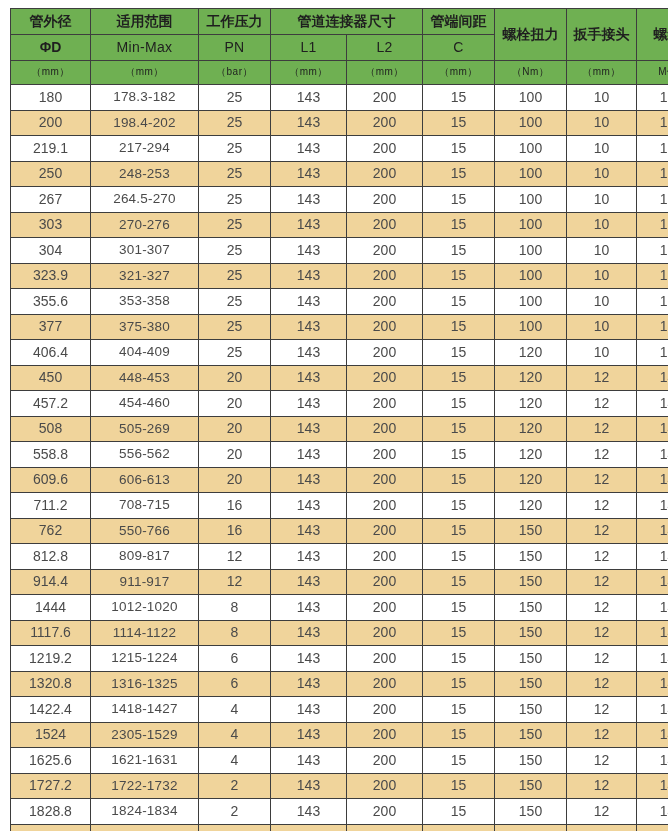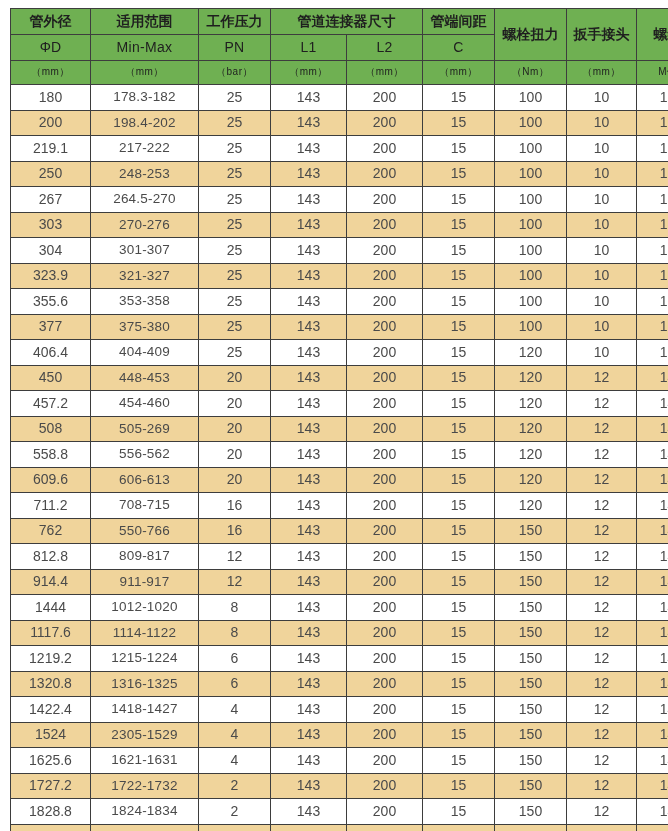--- a/index.html
+++ b/index.html
@@ -48,21 +48,21 @@
   thead th {
     background: #6fb052;
     color: #1f1f1f;
     font-weight: bold;
   }
   thead tr.hrow-title th { height: 25px; font-size: 14px; }
   thead tr.hrow-sym   th { height: 25px; font-size: 14px; }
   thead tr.hrow-unit  th { height: 23px; font-size: 10px; font-weight: normal; }
 
   th.sym-latin { font-weight: normal; font-size: 14.5px; letter-spacing: 0.3px; }
-  th.sym-cn    { font-weight: normal; font-size: 14px; }
+  th.sym-cn    { font-weight: bold; font-size: 14px; }
   th.unit      { font-weight: normal; font-size: 11px; letter-spacing: 0.5px; }
   th.unit-bold { font-weight: bold; font-size: 12.5px; letter-spacing: 0; }
   th.span-tall { font-size: 14px; font-weight: bold; }
 
   
   tbody td {
     height: 24.5px;
     font-size: 14px;
     color: #4a4a4a;
   }
@@ -138,21 +138,21 @@
           <td>25</td>
           <td>143</td>
           <td>200</td>
           <td>15</td>
           <td>100</td>
           <td>10</td>
           <td>12</td>
         </tr>
         <tr class="odd">
           <td>219.1</td>
-          <td class="col-range">217-222</td>
+          <td class="col-range">217-294</td>
           <td>25</td>
           <td>143</td>
           <td>200</td>
           <td>15</td>
           <td>100</td>
           <td>10</td>
           <td>12</td>
         </tr>
         <tr class="even">
           <td>250</td>

